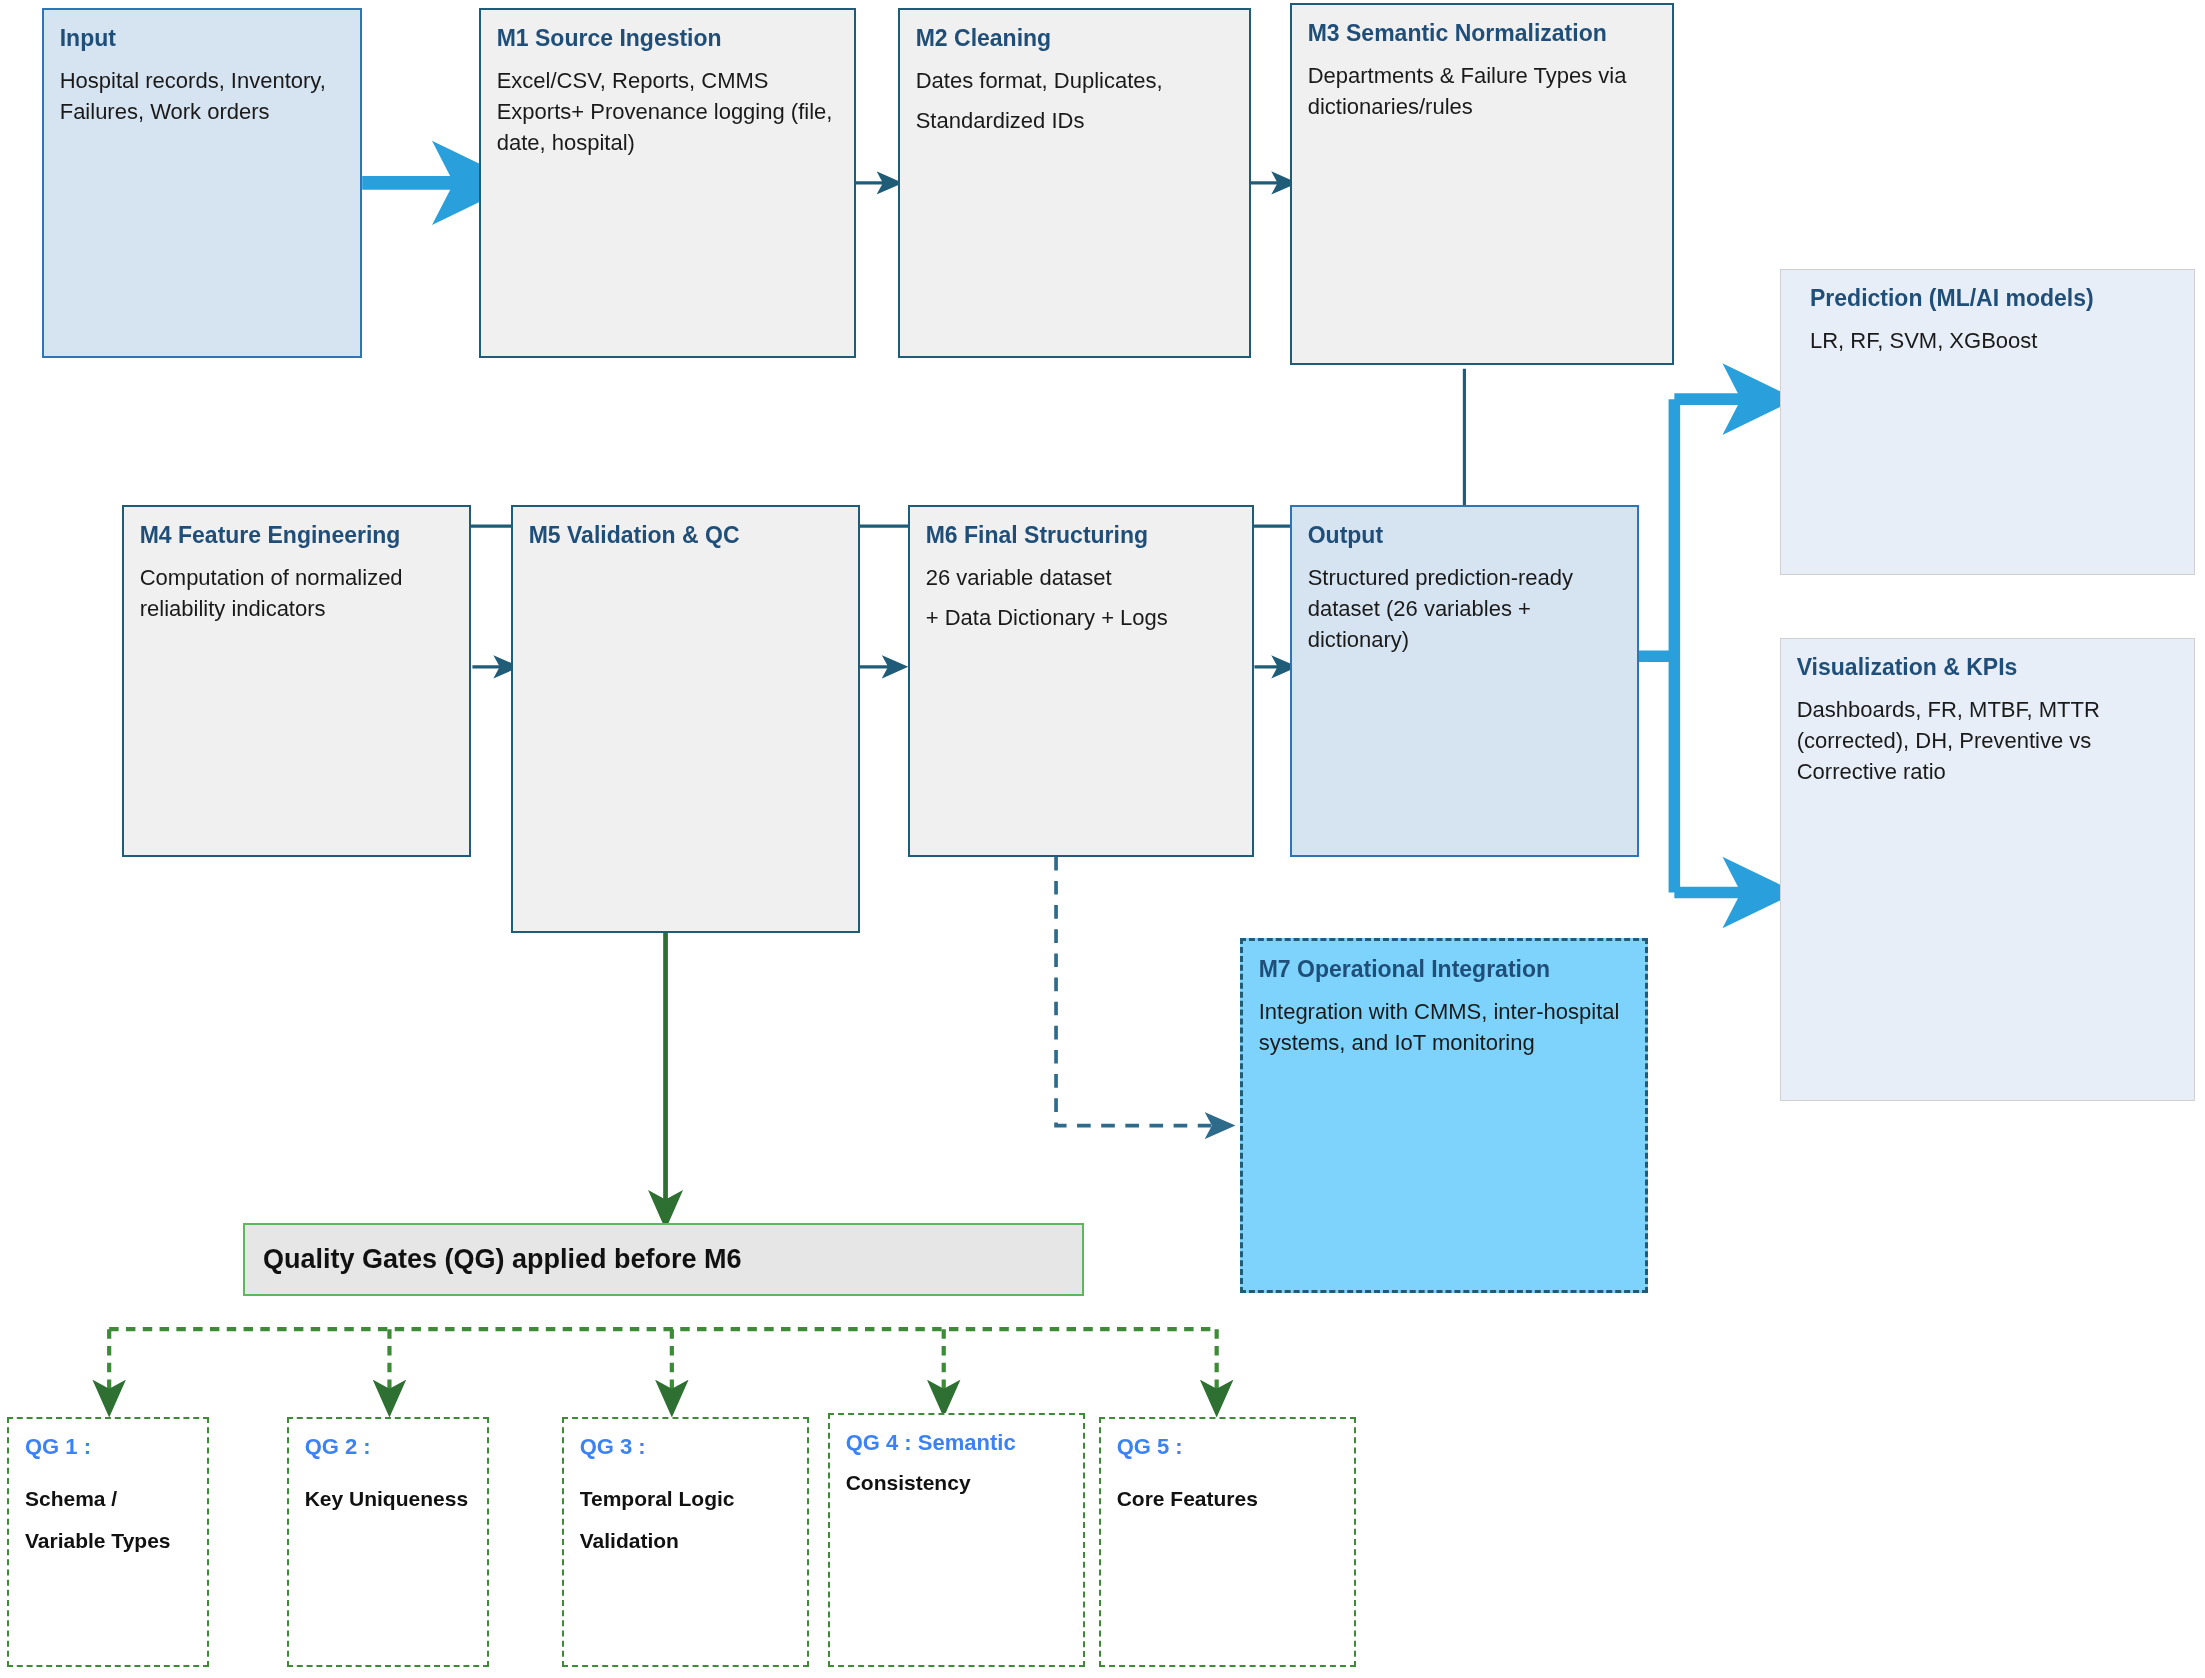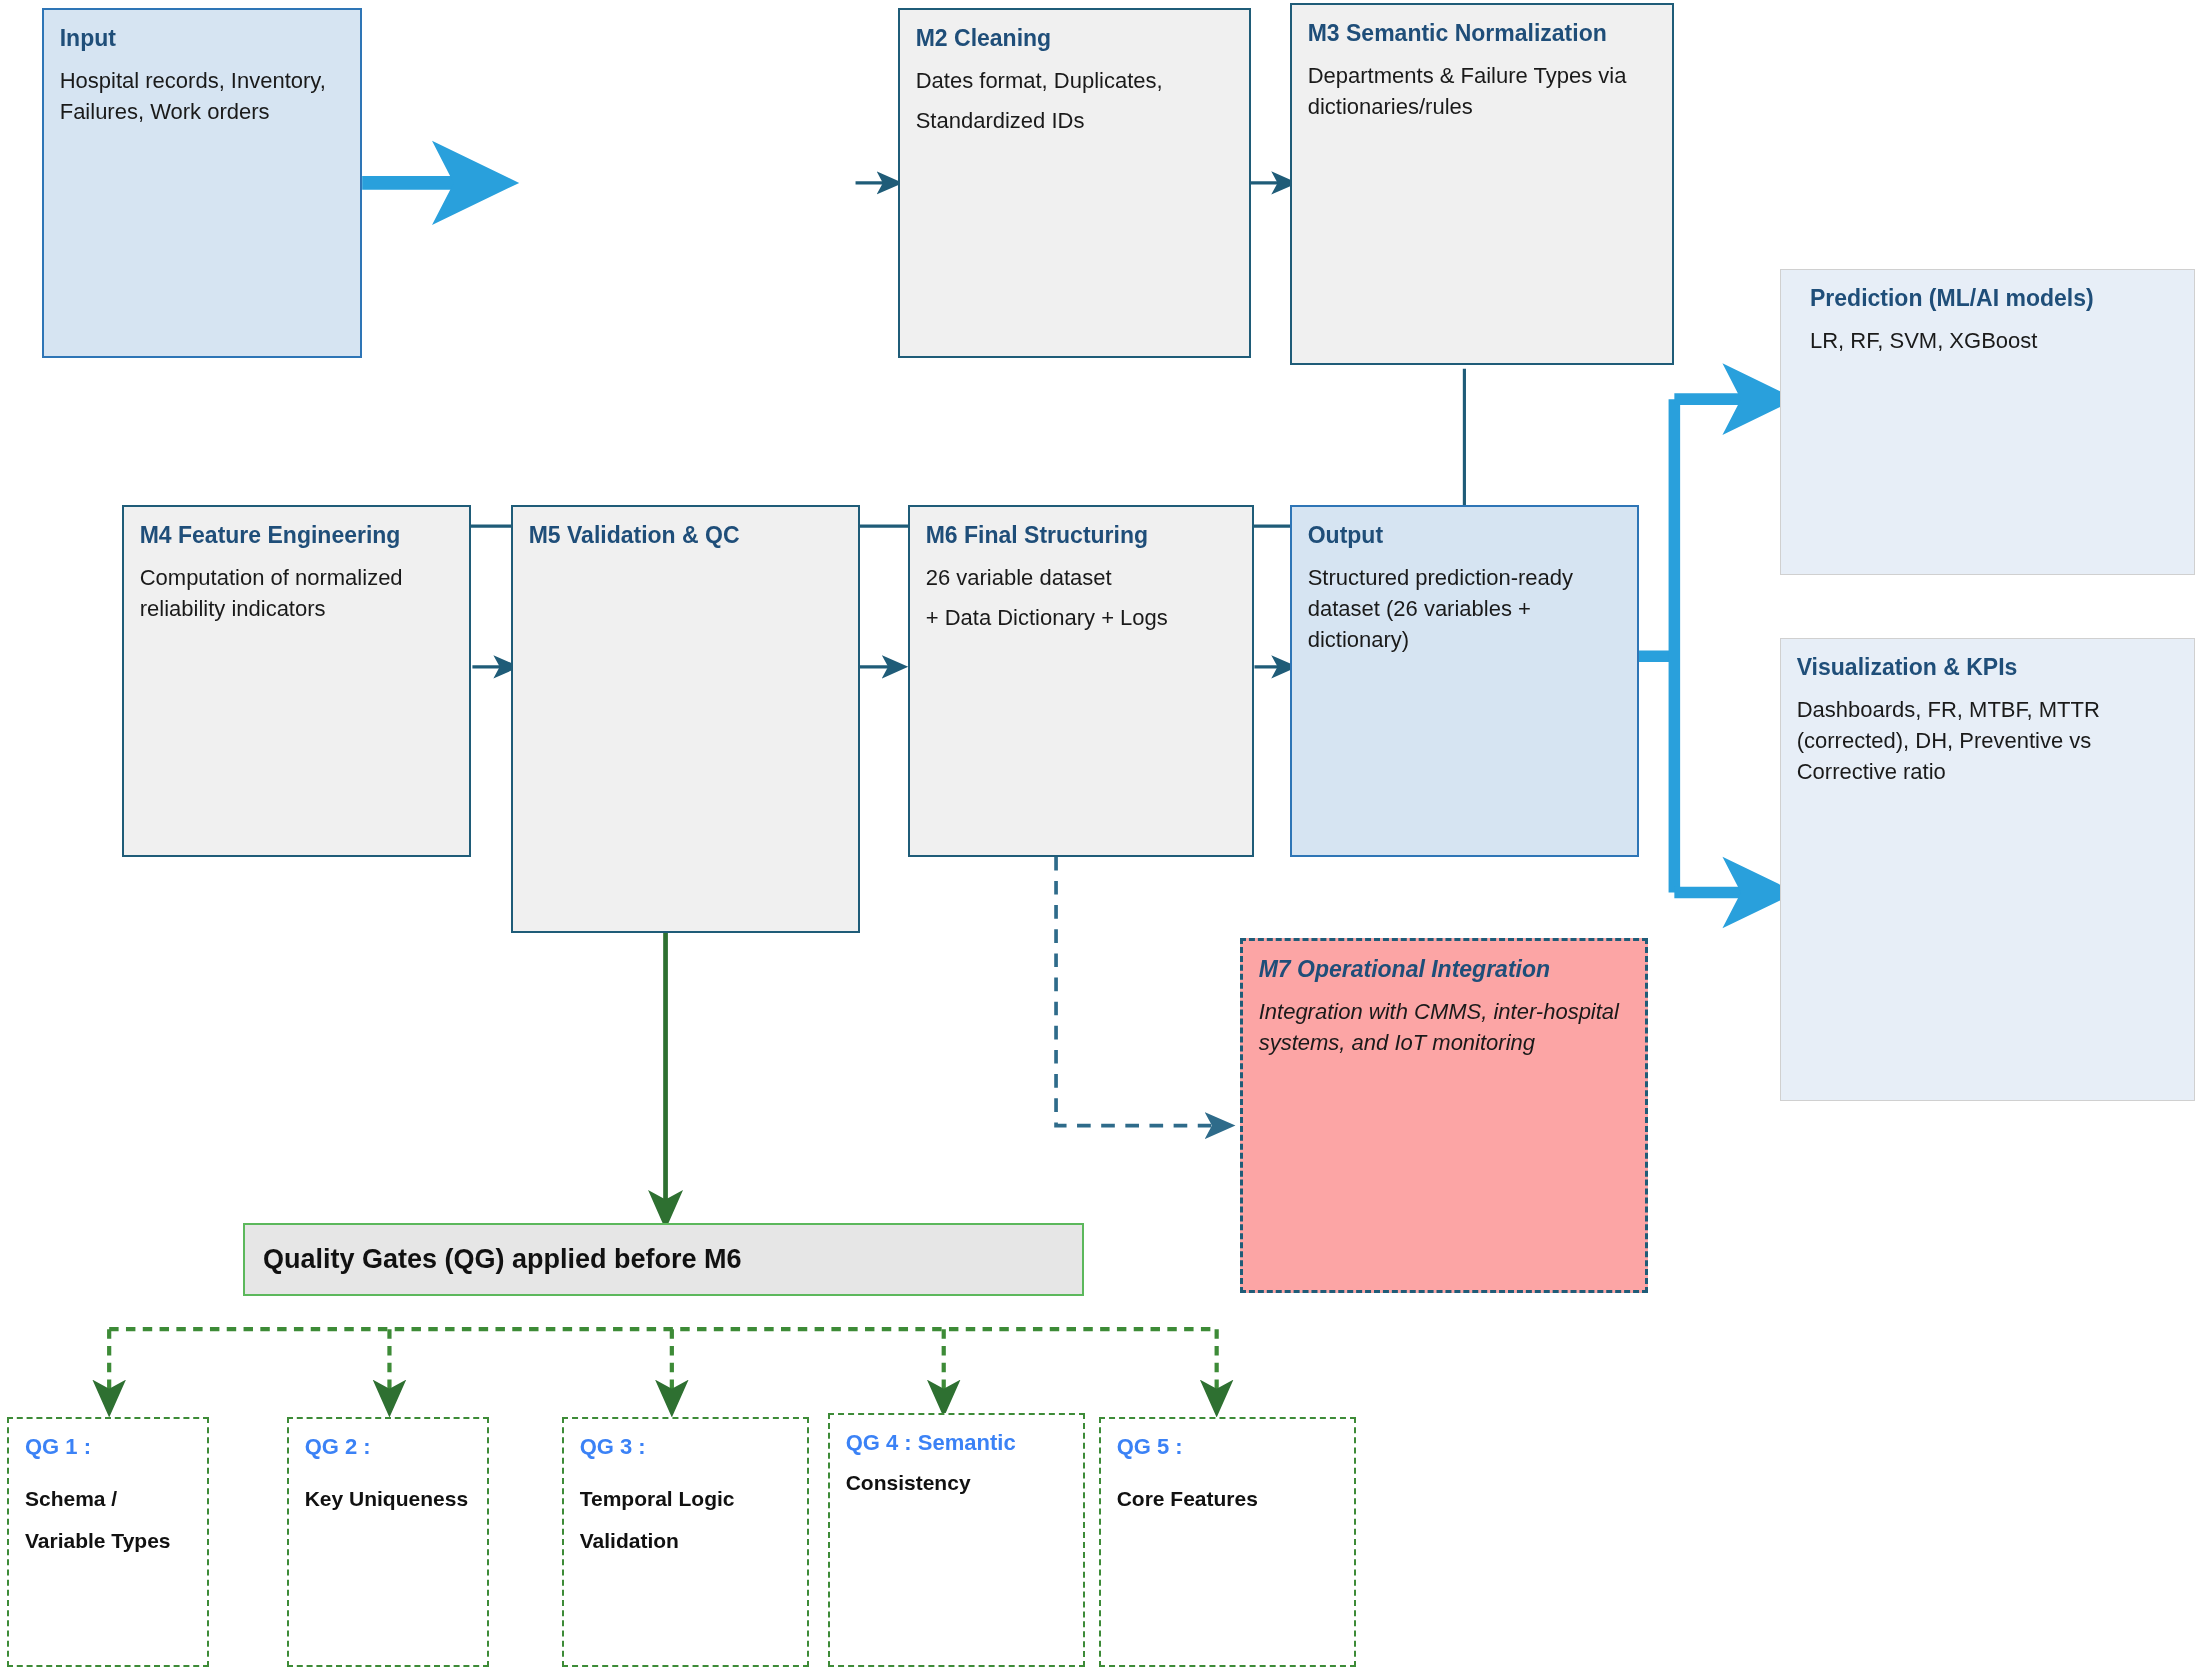--- a/index.html
+++ b/index.html
@@ -10,21 +10,21 @@
   .box .hd{font-weight:bold;color:#1F4E79;line-height:1.28;}
   .box .bd{color:#1a1a1a;line-height:1.42;}
 
   
   .proc{background:#F0F0F0;border:2.6px solid #1F5C78;}
   
   .blue{background:#D6E4F2;border:2.6px solid #2E75B6;}
   
   .panel{background:#E7EEF7;border:1.6px solid #D0D0D0;}
   
-  .dashed{background:#fca5a5;border:3.1px dashed #1F5C78;font-style:italic;}
+  .dashed{background:#7dd3fc;border:3.1px dashed #1F5C78;}
   
   .qg{background:#ffffff;border:2.6px dashed #3D8B37;}
   
   .qgbanner{background:#E6E6E6;border:2.6px solid #5CB85C;display:flex;align-items:center;}
 
   .pad{padding:13.6px 14.7px 10.5px 15.7px;}
 
   .t44{font-size:23px;}
   .t42{font-size:22px;}
   .t40{font-size:21px;}
@@ -112,20 +112,25 @@
       <line x1="2318" y1="2532" x2="2318" y2="2672" marker-end="url(#arrGreenSm)"></line>
     </g>
   </svg>
 
   <div class="box blue pad" style="left:42px;top:8.4px;width:320px;height:350px;">
     <div class="hd t44">Input</div>
     <div class="gap"></div>
     <div class="bd t42">Hospital records, Inventory, Failures, Work orders</div>
   </div>
 
+  <div class="box proc pad" style="left:479px;top:8.4px;width:377px;height:350px;">
+    <div class="hd t44">M1 Source Ingestion</div>
+    <div class="gap"></div>
+    <div class="bd t42">Excel/CSV, Reports, CMMS Exports+ Provenance logging (file, date, hospital)</div>
+  </div>
 
   <div class="box proc pad" style="left:898px;top:8.4px;width:353px;height:350px;">
     <div class="hd t44">M2 Cleaning</div>
     <div class="gap"></div>
     <div class="bd t42">Dates format, Duplicates,</div>
     <div style="height:8.4px"></div>
     <div class="bd t42">Standardized IDs</div>
   </div>
 
   <div class="box proc pad" style="left:1290px;top:3px;width:384px;height:362px;">

